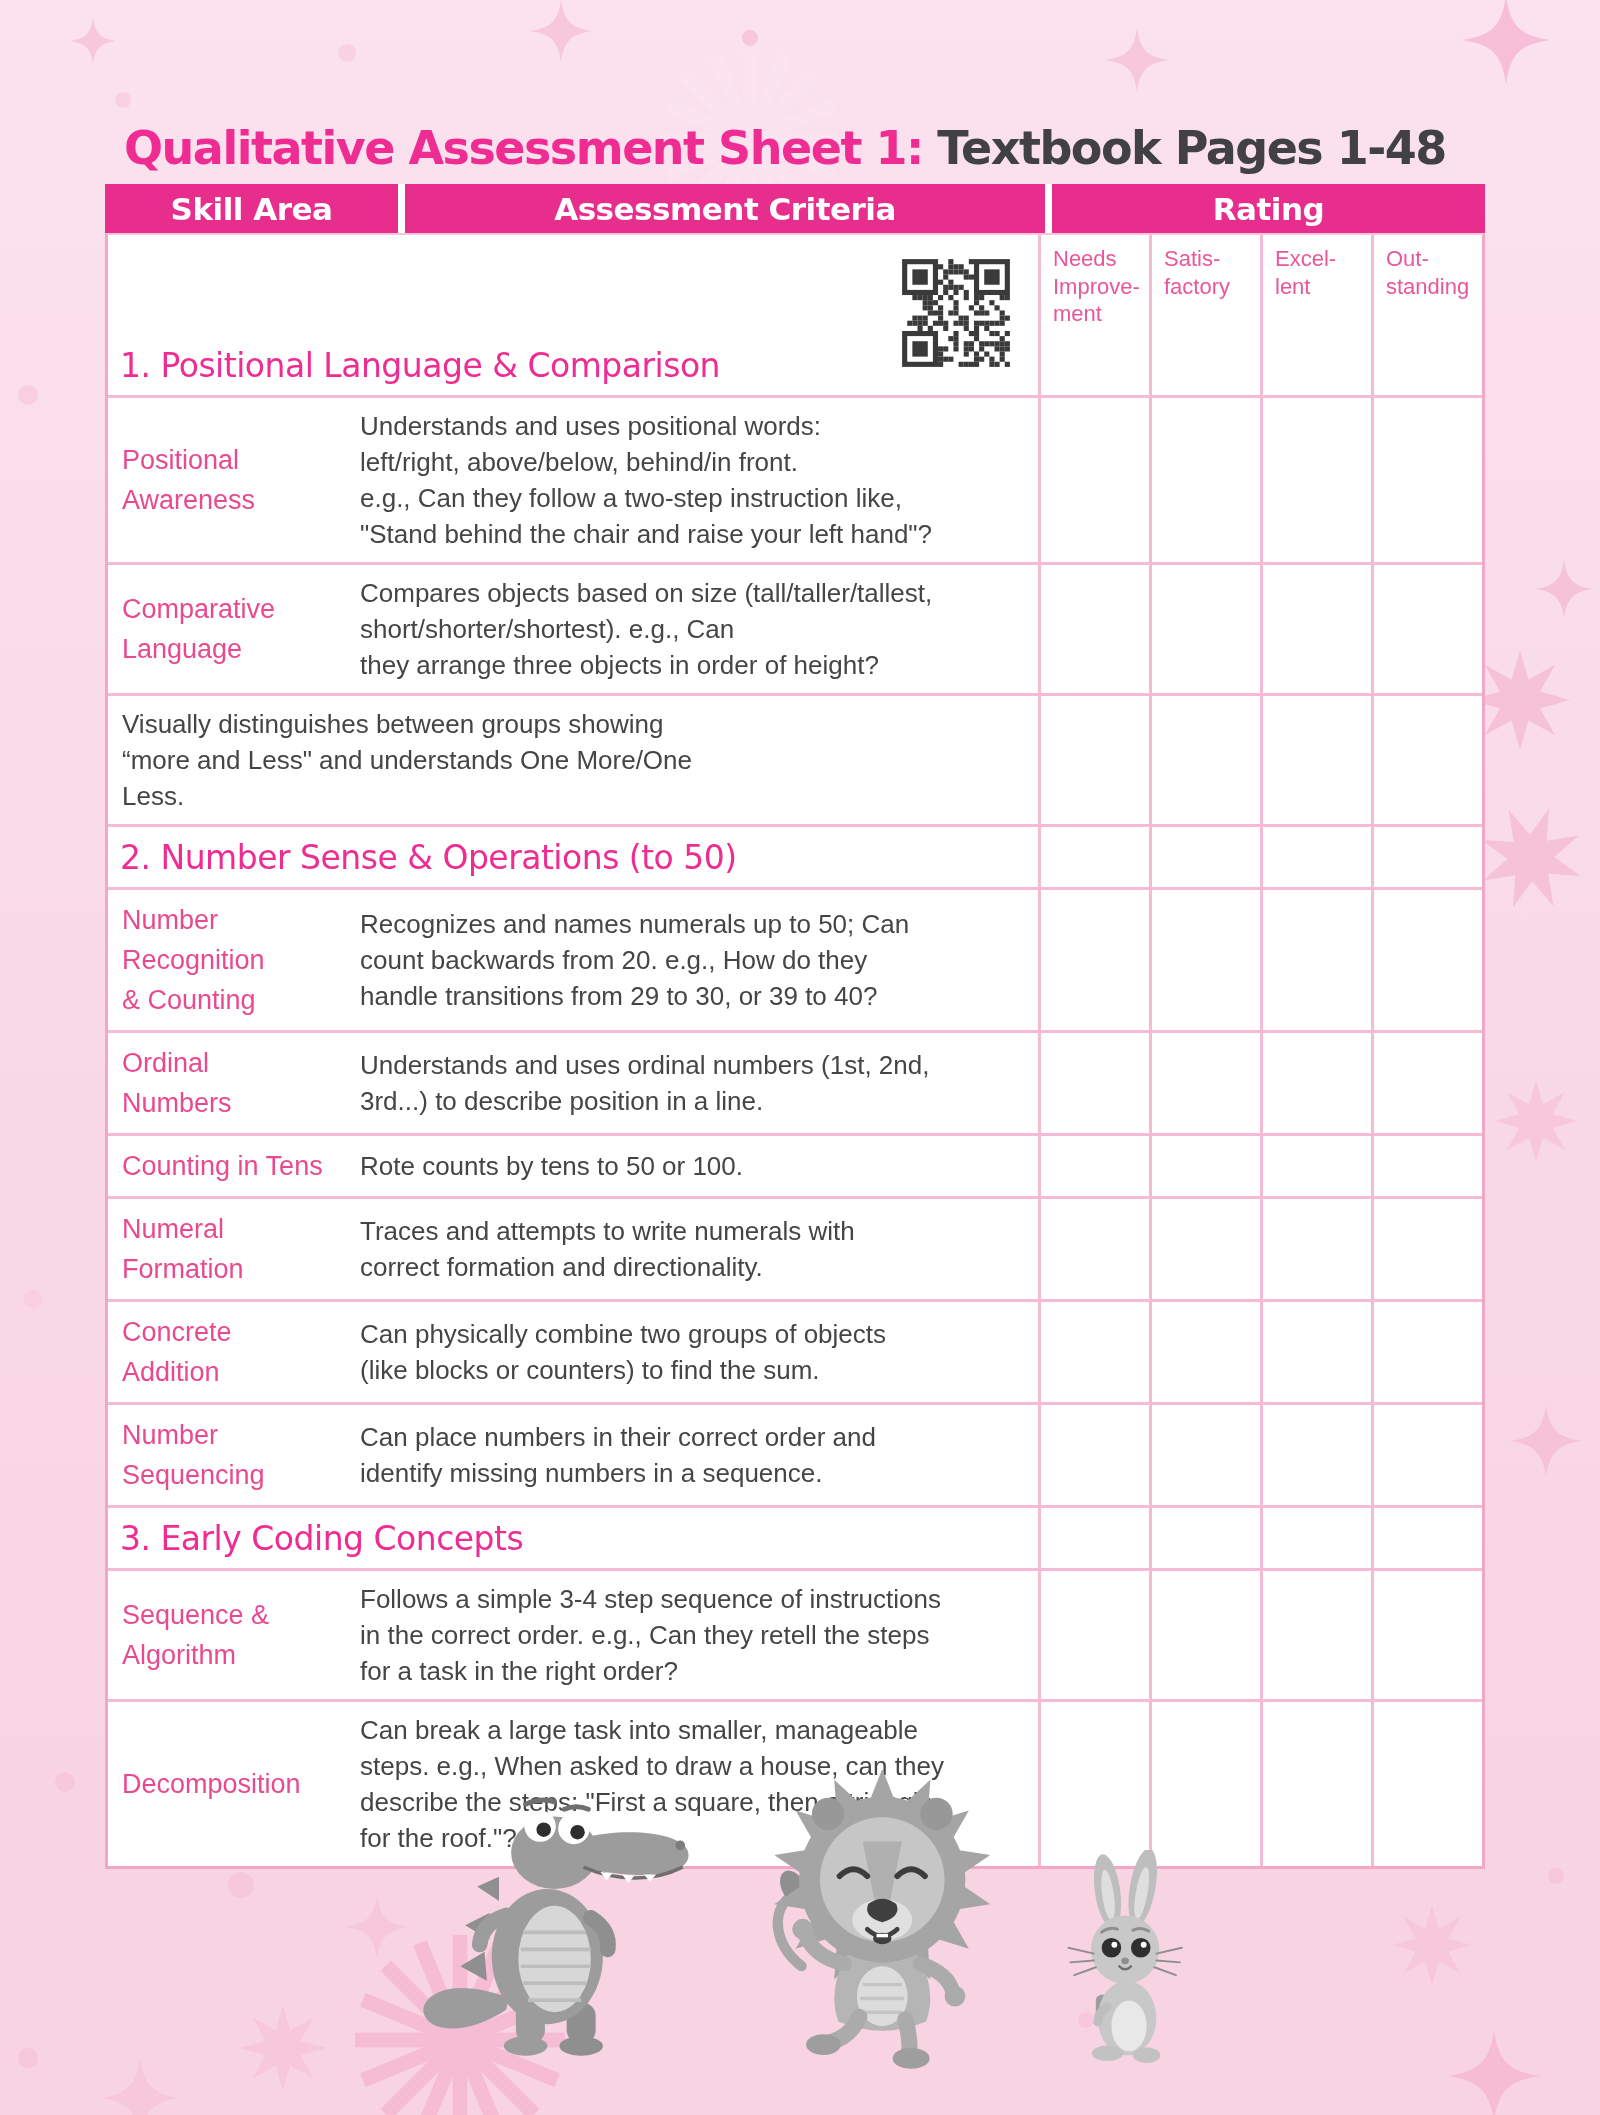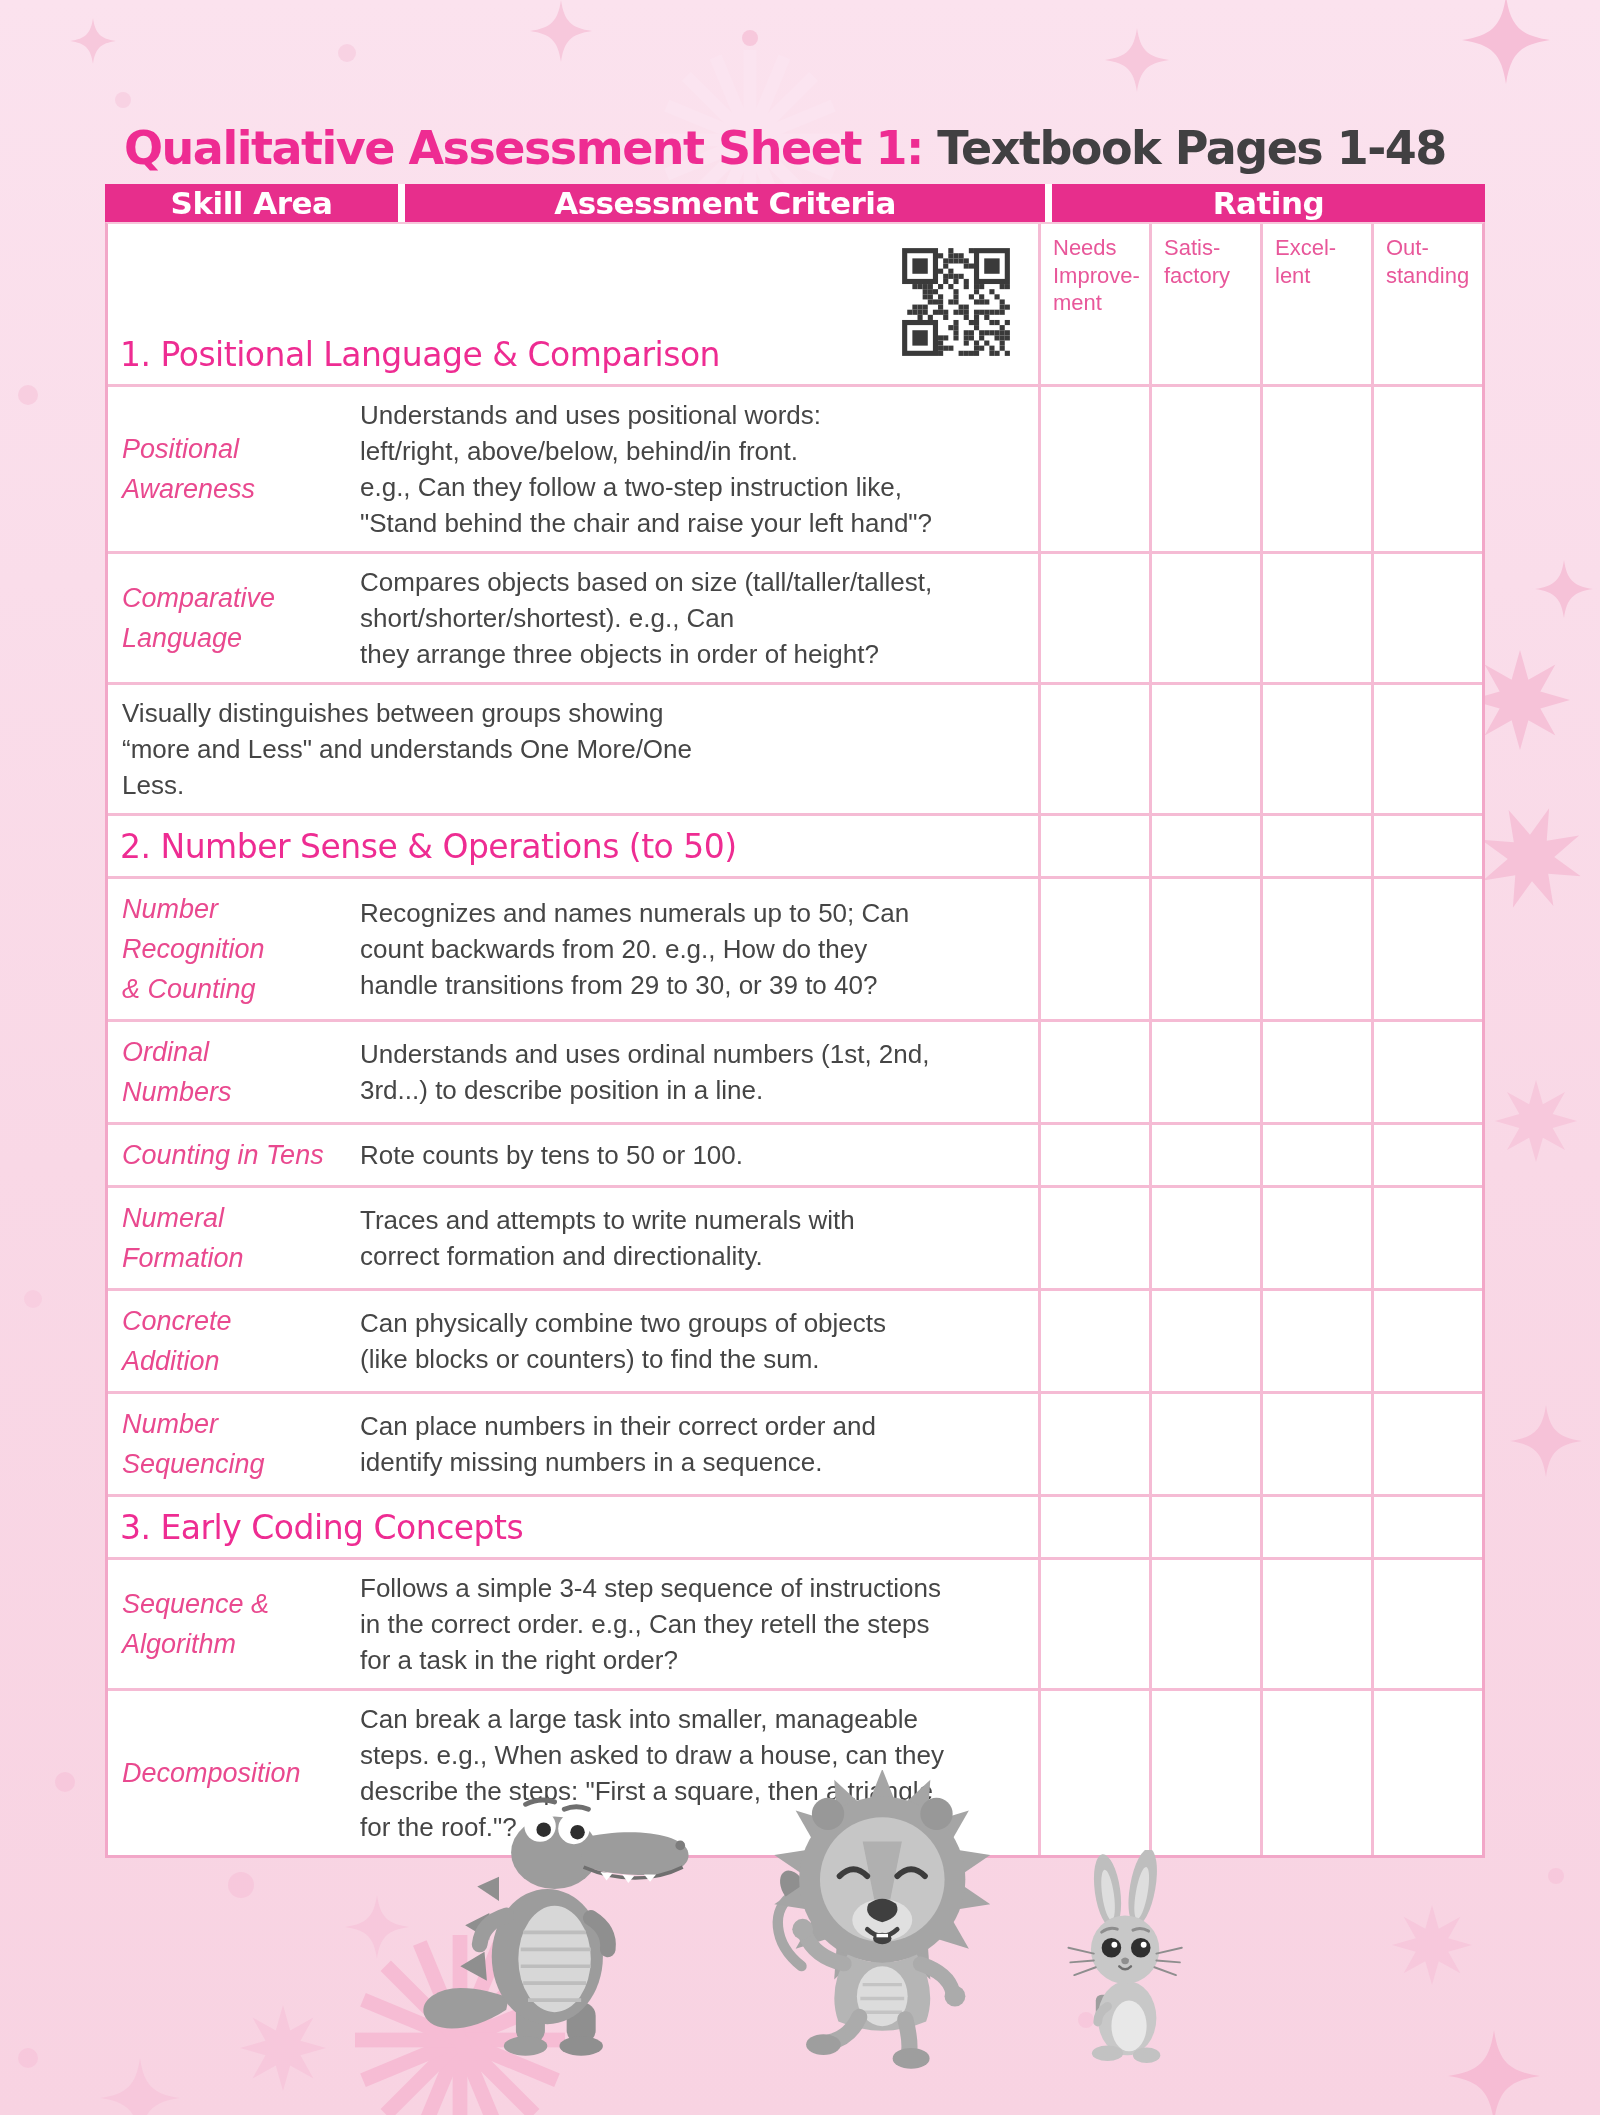--- a/index.html
+++ b/index.html
@@ -5,33 +5,33 @@
   html,body{margin:0;padding:0;}
   .page{position:relative;width:1600px;height:2115px;overflow:hidden;
         background:linear-gradient(180deg,#FBE2EE 0%,#F9D8E6 55%,#F8D3E2 100%);
         font-family:"Liberation Sans","DejaVu Sans",sans-serif;}
   .dec{position:absolute;pointer-events:none;}
   .title{position:absolute;left:124px;top:90px;white-space:nowrap;
          font-family:"DejaVu Sans",sans-serif;font-weight:800;font-size:46px;letter-spacing:-1.5px;}
   .title .accent{color:#EE2C92;}
   .title .suffix{color:#414042;}
   .table-wrap{position:absolute;left:105px;top:184px;width:1380px;}
-  .thead{display:grid;grid-template-columns:293px 640px 1fr;gap:7px;height:38px;background:#FFFFFF;}
+  .thead{display:grid;grid-template-columns:293px 640px 1fr;gap:7px;height:49px;background:#FFFFFF;}
   .thcell{background:#E72E8C;color:#FFFFFF;display:flex;align-items:center;justify-content:center;
           font-family:"DejaVu Sans",sans-serif;font-weight:800;font-size:31px;letter-spacing:-0.5px;}
   .tbody{position:relative;background:#FFFFFF;border:3px solid #F2A7C8;border-top:2px solid #F6C6DA;}
   .trow{display:grid;grid-template-columns:930px 111px 111px 111px 1fr;}
   .trow + .trow{border-top:3px solid #F5BBD4;}
   .subhead{min-height:100px;}
   .rate-cell{border-left:3px solid #F5BBD4;}
   .rate-label{padding:10px 6px 6px 12px;font-size:22px;line-height:1.26;color:#E8579A;white-space:pre-line;}
   .section-cell{display:flex;align-items:center;min-height:48px;padding:6px 10px 6px 12px;
           color:#EE2C92;font-family:"DejaVu Sans",sans-serif;font-weight:400;font-size:33px;letter-spacing:-0.5px;}
   .skill-cell-wrap{display:flex;align-items:center;padding:10px 16px 10px 14px;}
-  .skill{flex:none;width:238px;color:#E9498F;font-size:27px;line-height:40px;white-space:pre-line;font-style:italic;}
+  .skill{flex:none;width:238px;color:#E9498F;font-size:27px;line-height:40px;white-space:pre-line;}
   .criteria{flex:1;color:#454545;font-size:26px;line-height:36px;white-space:pre-line;}
   .qr{position:absolute;left:790px;top:20px;width:116px;height:116px;background:#FFFFFF;}
   .animal{position:absolute;}
 </style>
 </head>
 <body>
 
 <div class="page">
 
   <svg width="0" height="0" style="position:absolute">

